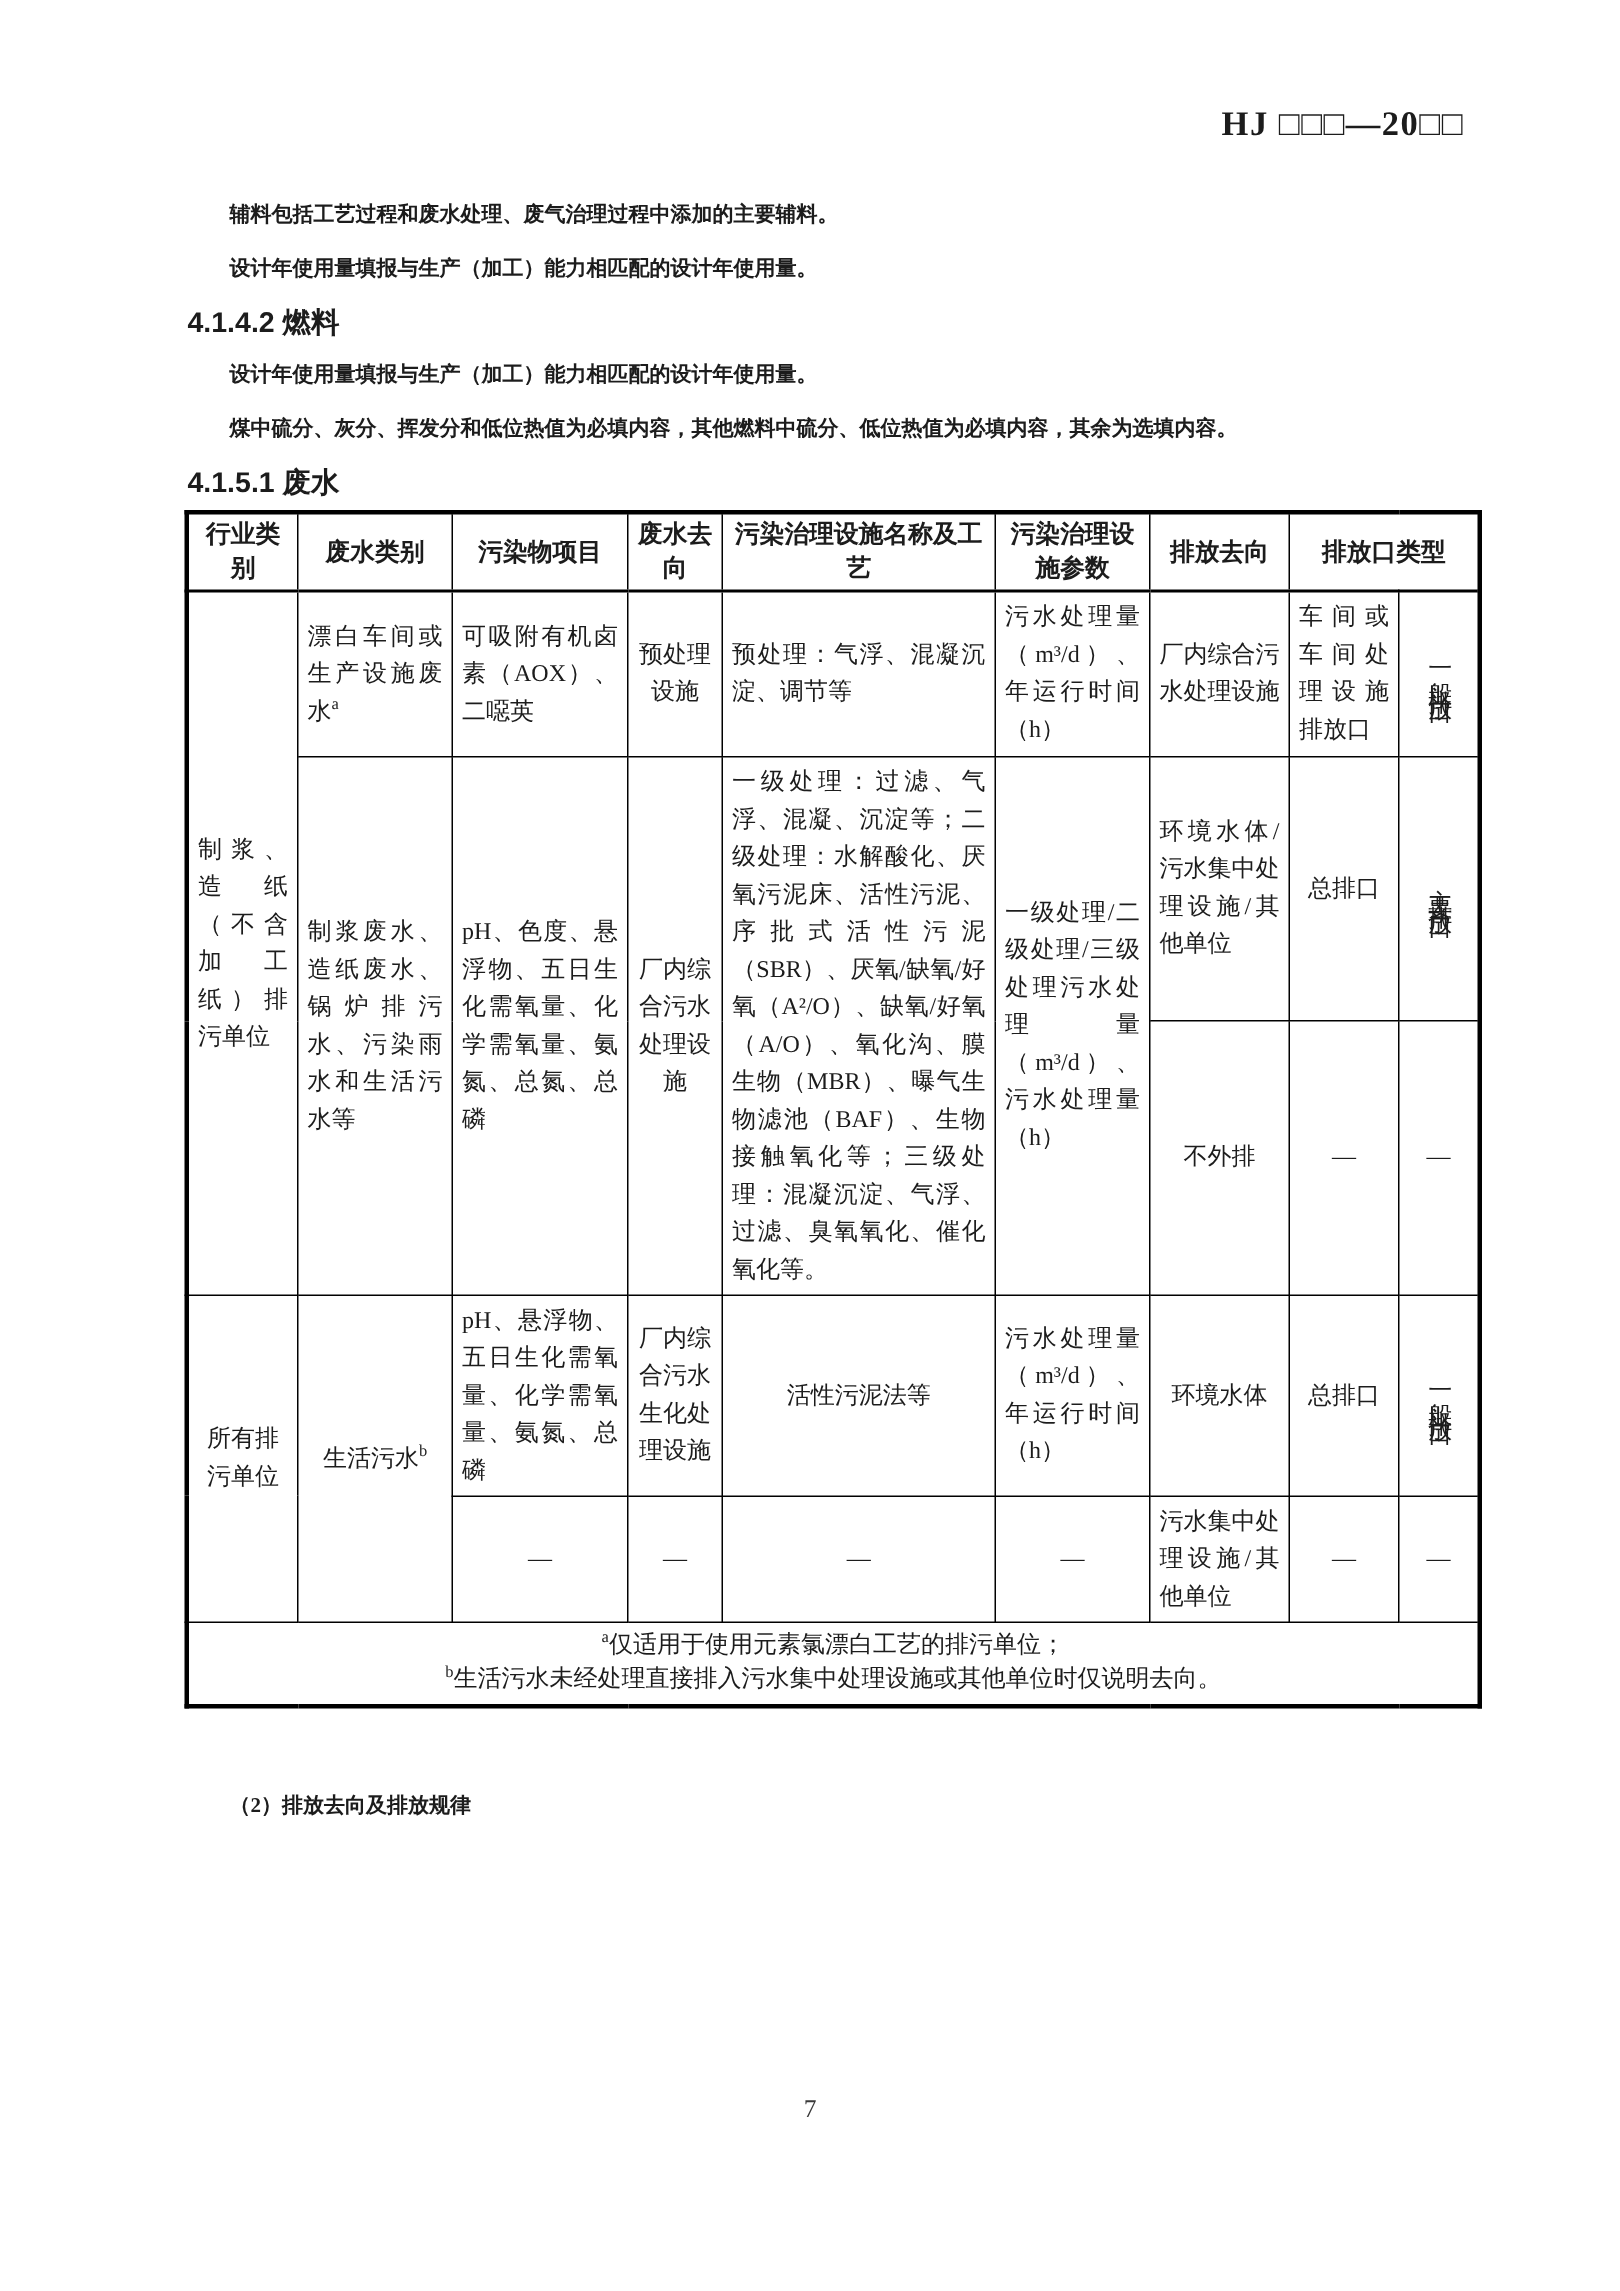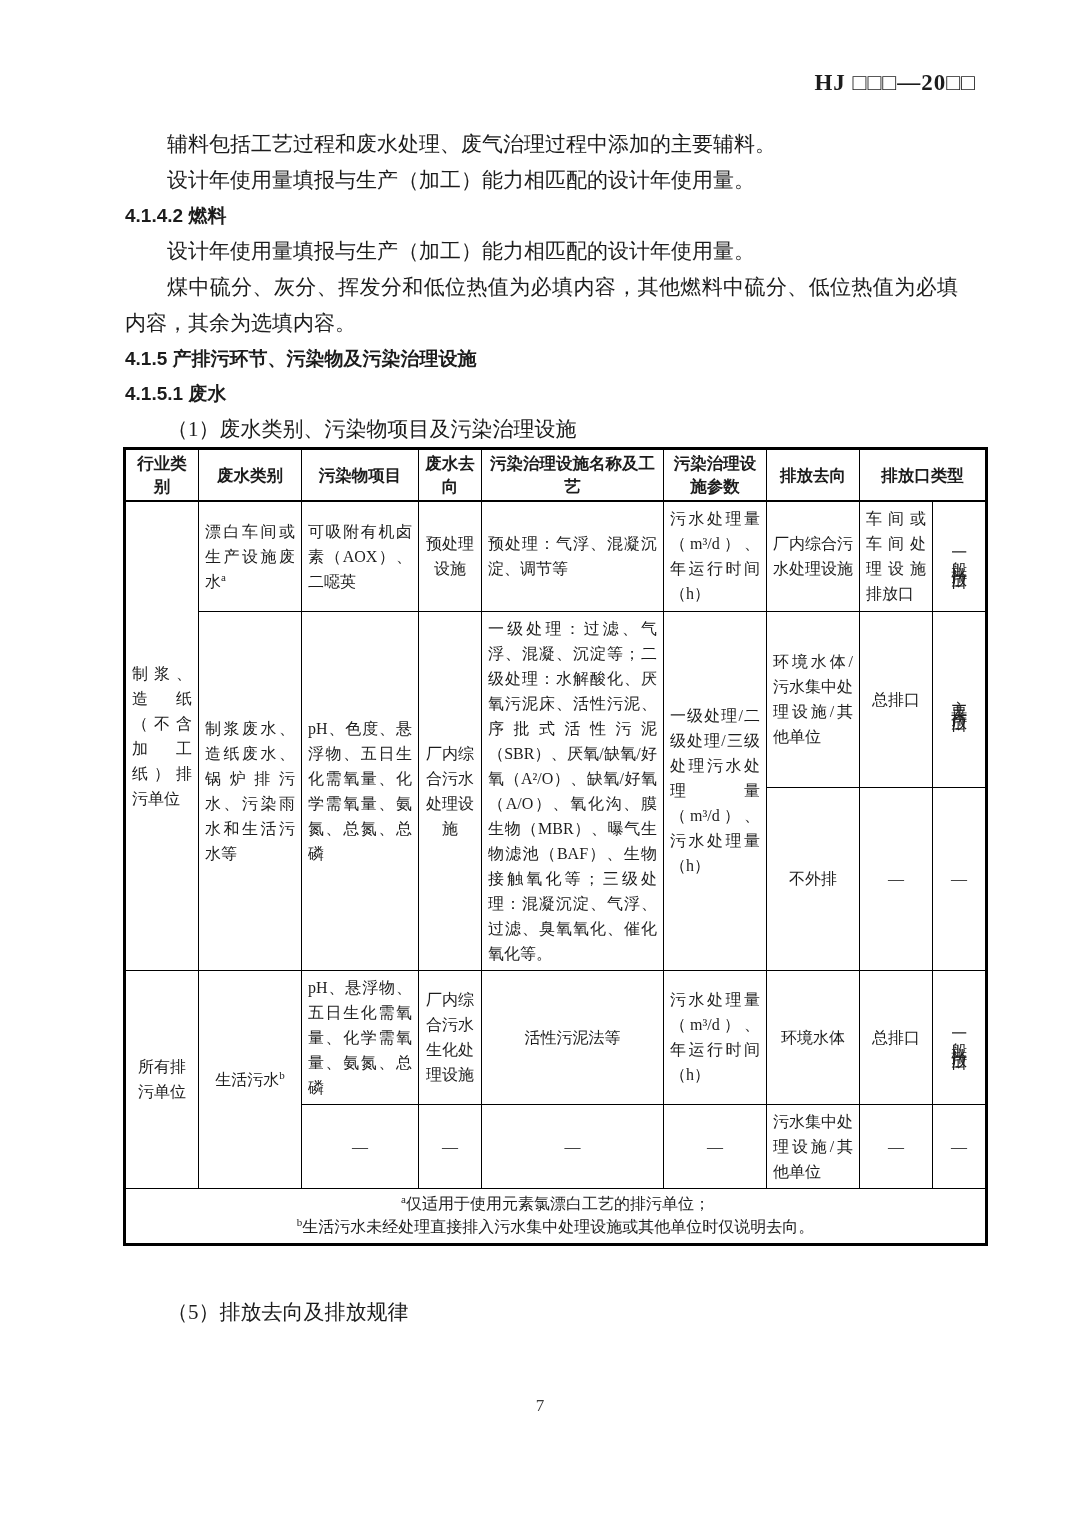--- a/index.html
+++ b/index.html
@@ -20,23 +20,24 @@
     font-family: "Liberation Serif", serif;
     letter-spacing: 1px;
   }
   .content {
     position: absolute;
     top: 126px; left: 125px;
     width: 833px;
   }
   p.body {
     margin: 0;
-    font-size: 21px;
+    font-size: 14px;
     line-height: 36px;
     text-align: justify;
+    font-weight: bold;
   }
   p.indent { text-indent: 2em; }
   .hd {
     margin: 0;
     font-size: 19px;
     line-height: 35px;
     font-weight: bold;
     font-family: "Liberation Sans", sans-serif;
   }
   .tbl-title {
@@ -110,23 +111,21 @@
 <body>
 
 <div class="doc-code">HJ □□□—20□□</div>
 
 <div class="content">
   <p class="body indent">辅料包括工艺过程和废水处理、废气治理过程中添加的主要辅料。</p>
   <p class="body indent">设计年使用量填报与生产（加工）能力相匹配的设计年使用量。</p>
   <p class="hd">4.1.4.2 燃料</p>
   <p class="body indent">设计年使用量填报与生产（加工）能力相匹配的设计年使用量。</p>
   <p class="body indent">煤中硫分、灰分、挥发分和低位热值为必填内容，其他燃料中硫分、低位热值为必填内容，其余为选填内容。</p>
-  <p class="hd">4.1.5 产排污环节、污染物及污染治理设施</p>
   <p class="hd">4.1.5.1 废水</p>
-  <p class="body indent">（1）废水类别、污染物项目及污染治理设施</p>
 
 
   <table class="t43">
     <colgroup>
       <col style="width:74px">
         <col style="width:103px">
         <col style="width:117px">
       <col style="width:63px">
         <col style="width:182px">
         <col style="width:103px">
@@ -201,16 +200,16 @@
       </tr>
       <tr>
         <td class="fn-cell" colspan="9">
           <div class="fn"><sup>a</sup><span>仅适用于使用元素氯漂白工艺的排污单位；</span></div>
           <div class="fn"><sup>b</sup><span>生活污水未经处理直接排入污水集中处理设施或其他单位时仅说明去向。</span></div>
         </td>
       </tr>
     </tbody>
   </table>
 
-  <p class="body indent" style="margin-top:48px;">（5）排放去向及排放规律</p>
+  <p class="body indent" style="margin-top:48px;">（2）排放去向及排放规律</p>
 </div>
 
 <div class="page-num">7</div>
 
 </body></html>

